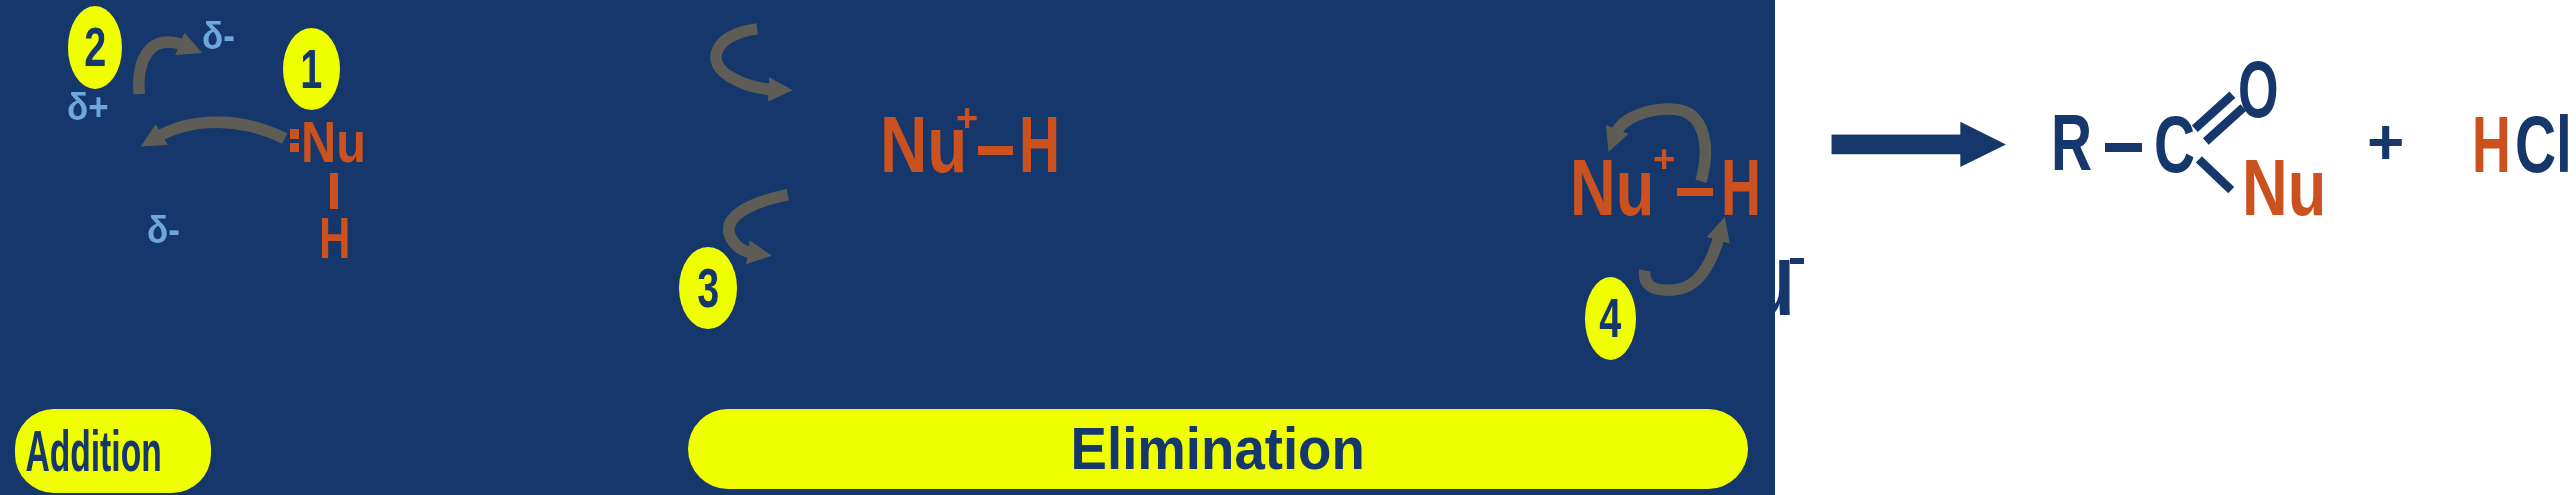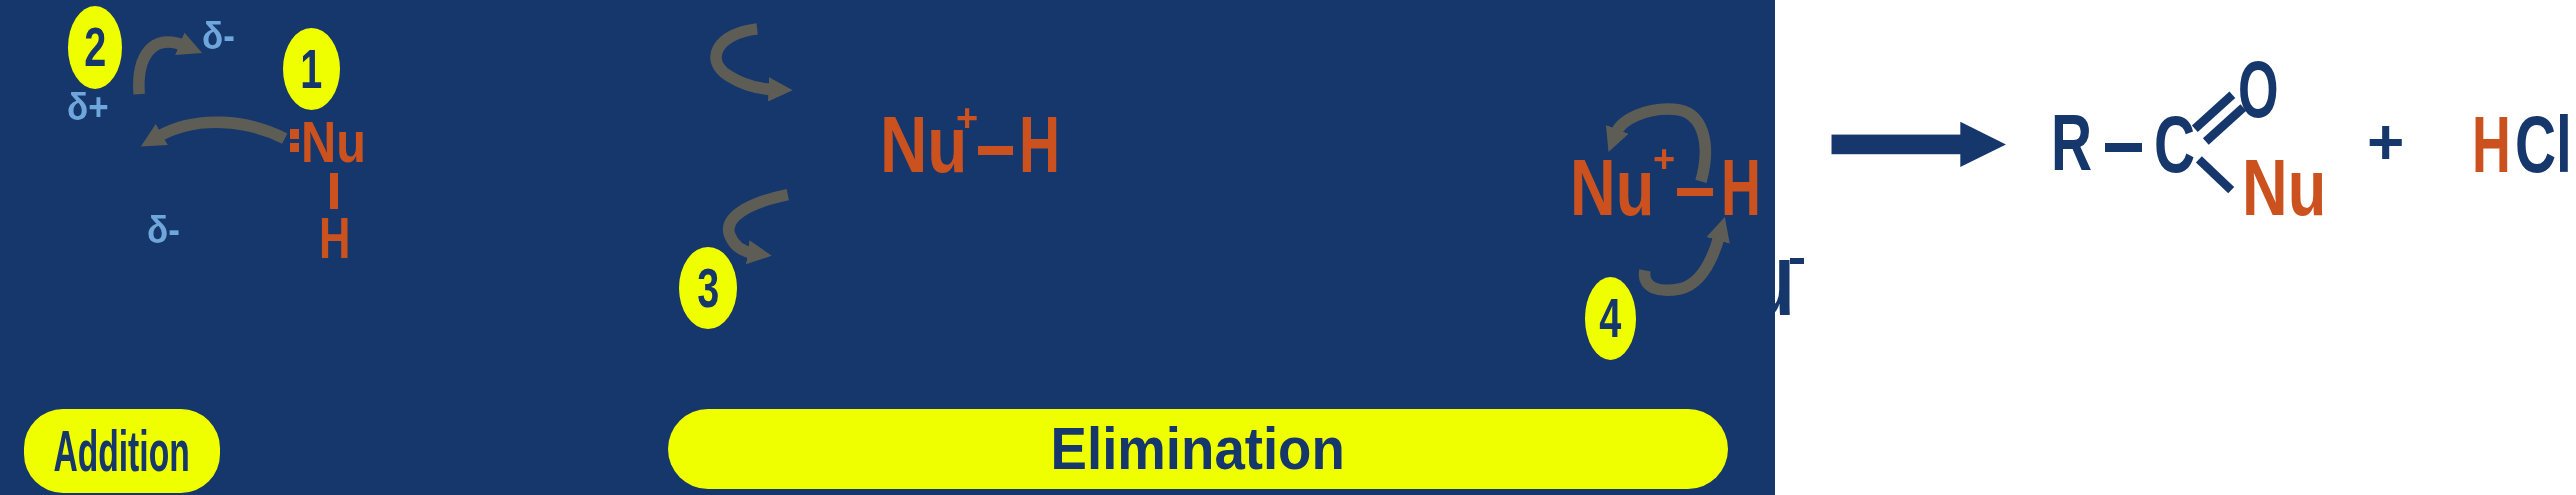--- a/index.html
+++ b/index.html
@@ -49,23 +49,23 @@
   #right-dash{position:absolute;left:1677px;top:188px;width:36px;height:8px;background:#CB521F;}
   #right-h{left:1721px;top:148px;font-size:79px;transform:scaleX(.70);}
 
   
   #frag-u{left:1749px;top:227px;font-size:104px;transform:scaleX(.72);}
   #frag-minus{position:absolute;left:1790px;top:258px;width:14px;height:5.8px;background:#16376B;}
 
   
   .pill{position:absolute;background:#F0FF00;display:flex;align-items:center;justify-content:center;}
   .pill span{color:#16376B;line-height:1;}
-  #pill-addition{left:24px;top:409px;width:196px;height:84px;border-radius:39px;}
+  #pill-addition{left:15px;top:409px;width:196px;height:84px;border-radius:39px;justify-content:flex-end;}
   #pill-addition span{font-size:58px;transform:scaleX(.58);}
-  #pill-elimination{left:668px;top:409px;width:1060px;height:80px;border-radius:40px;}
+  #pill-elimination{left:688px;top:409px;width:1060px;height:80px;border-radius:40px;}
   #pill-elimination span{font-size:60px;transform:scaleX(.91);}
 
   
   #prod-r{left:2051px;top:103px;font-size:79px;transform:scaleX(.72);}
   #prod-dash{position:absolute;left:2105px;top:143px;width:37px;height:9.2px;background:#16376B;}
   #prod-c{left:2154px;top:105px;font-size:79px;transform:scaleX(.72);}
   #prod-o{left:2238px;top:50px;font-size:79px;transform:scaleX(.66);}
   #prod-nu{left:2242px;top:148px;font-size:79px;transform:scaleX(.80);}
   #prod-plus{left:2367px;top:110px;font-size:64px;}
   #prod-h{left:2472px;top:105px;font-size:79px;transform:scaleX(.68);}

